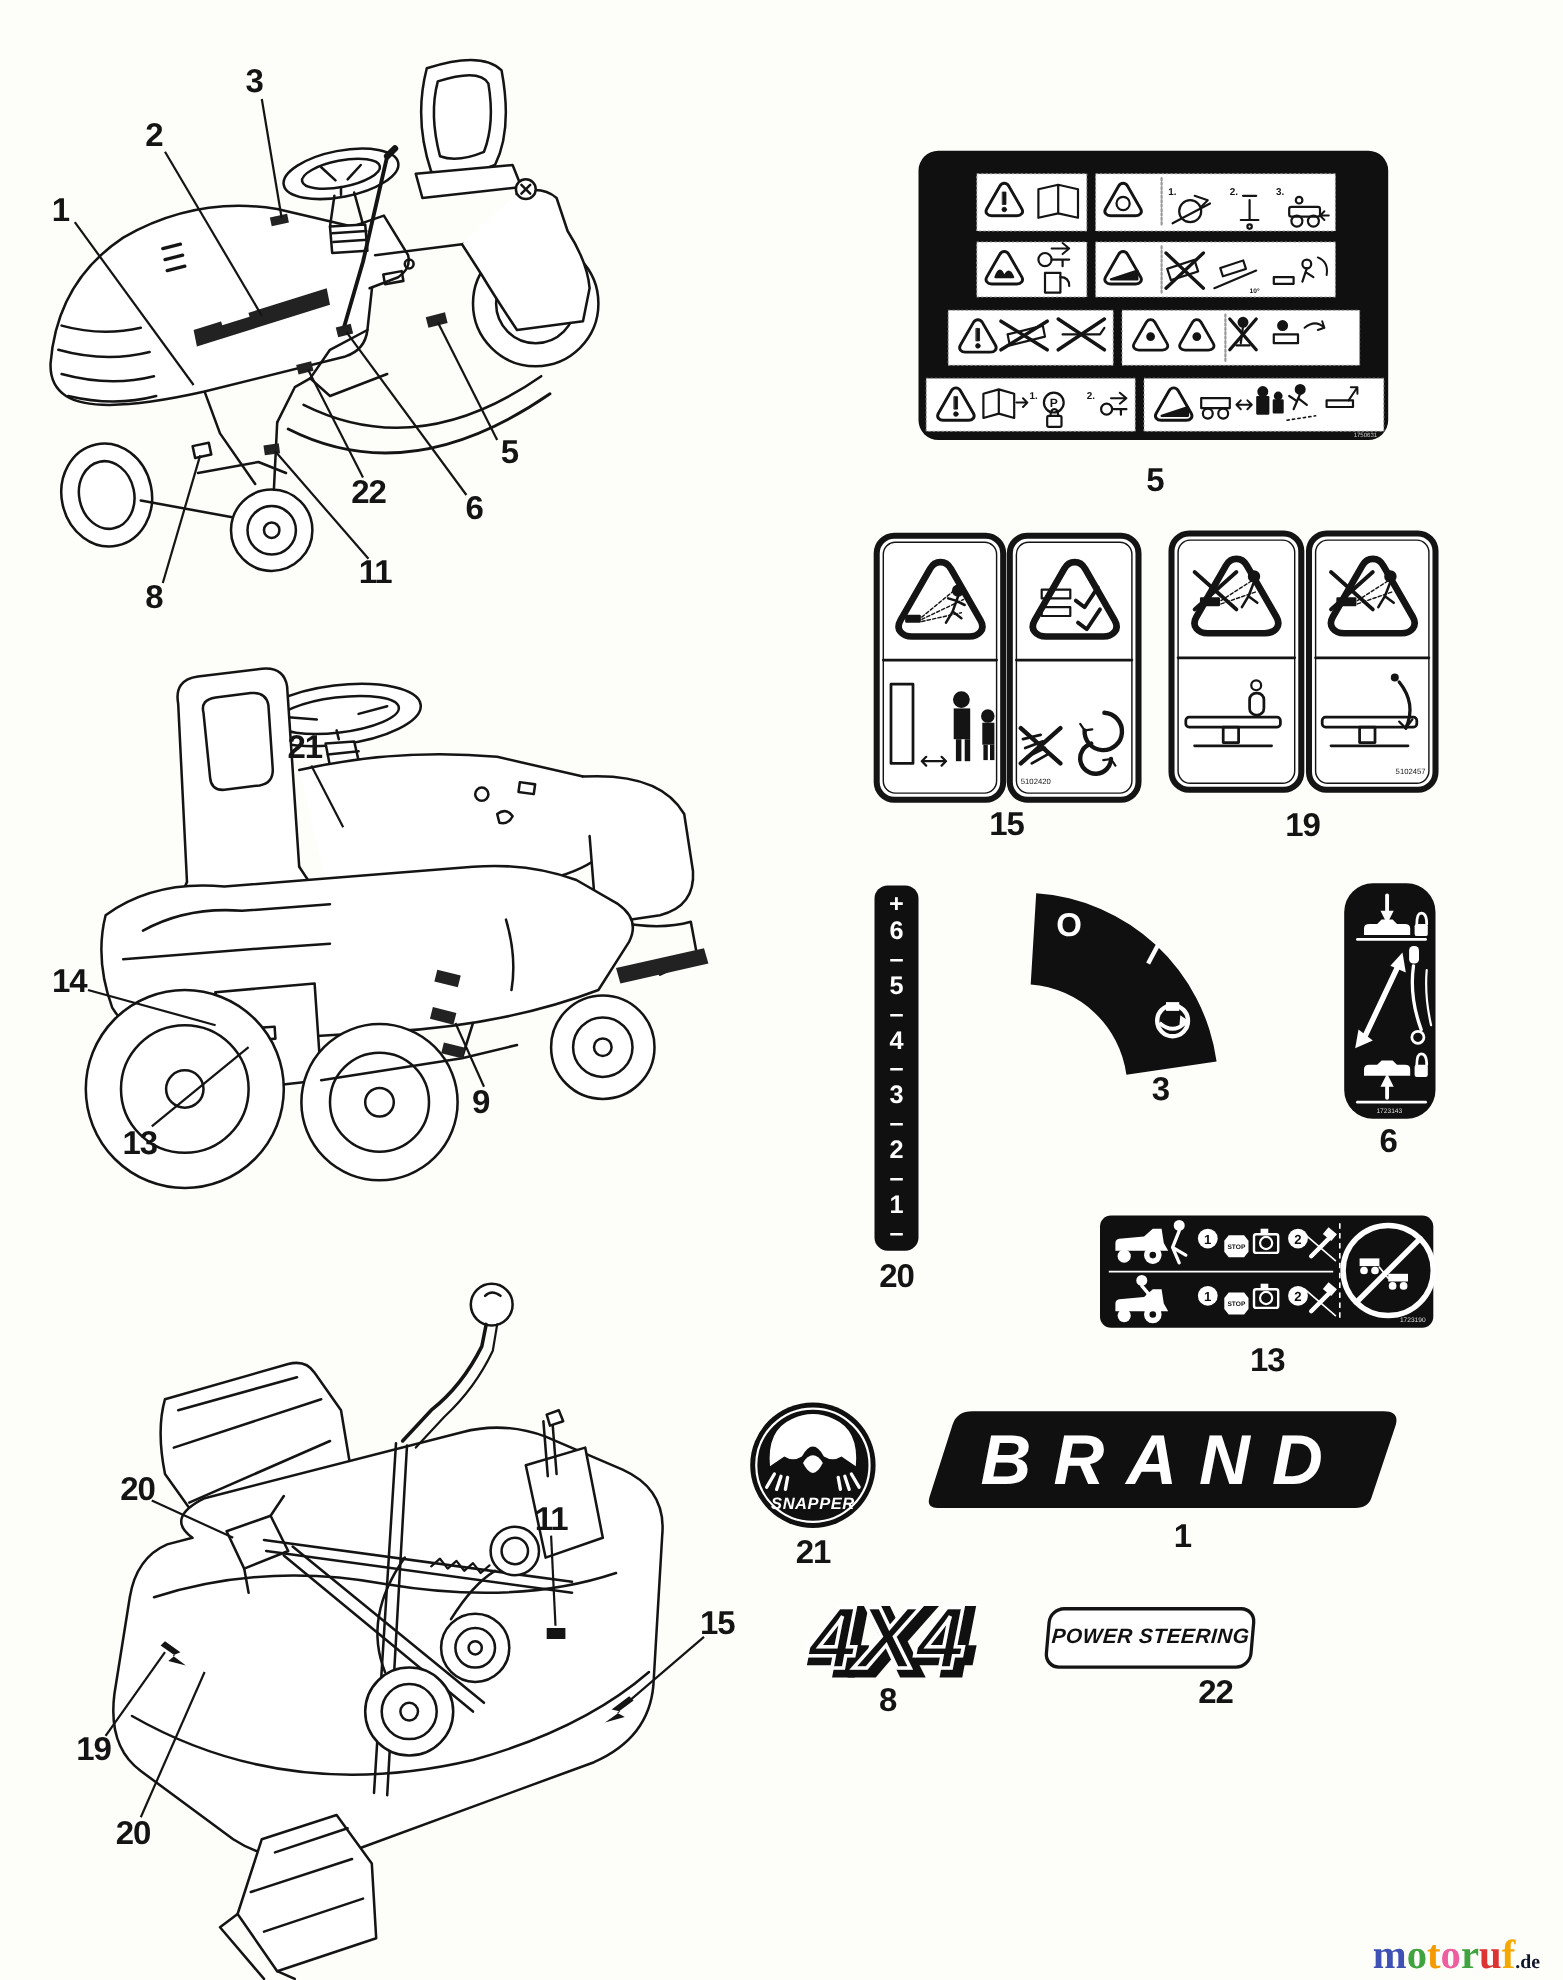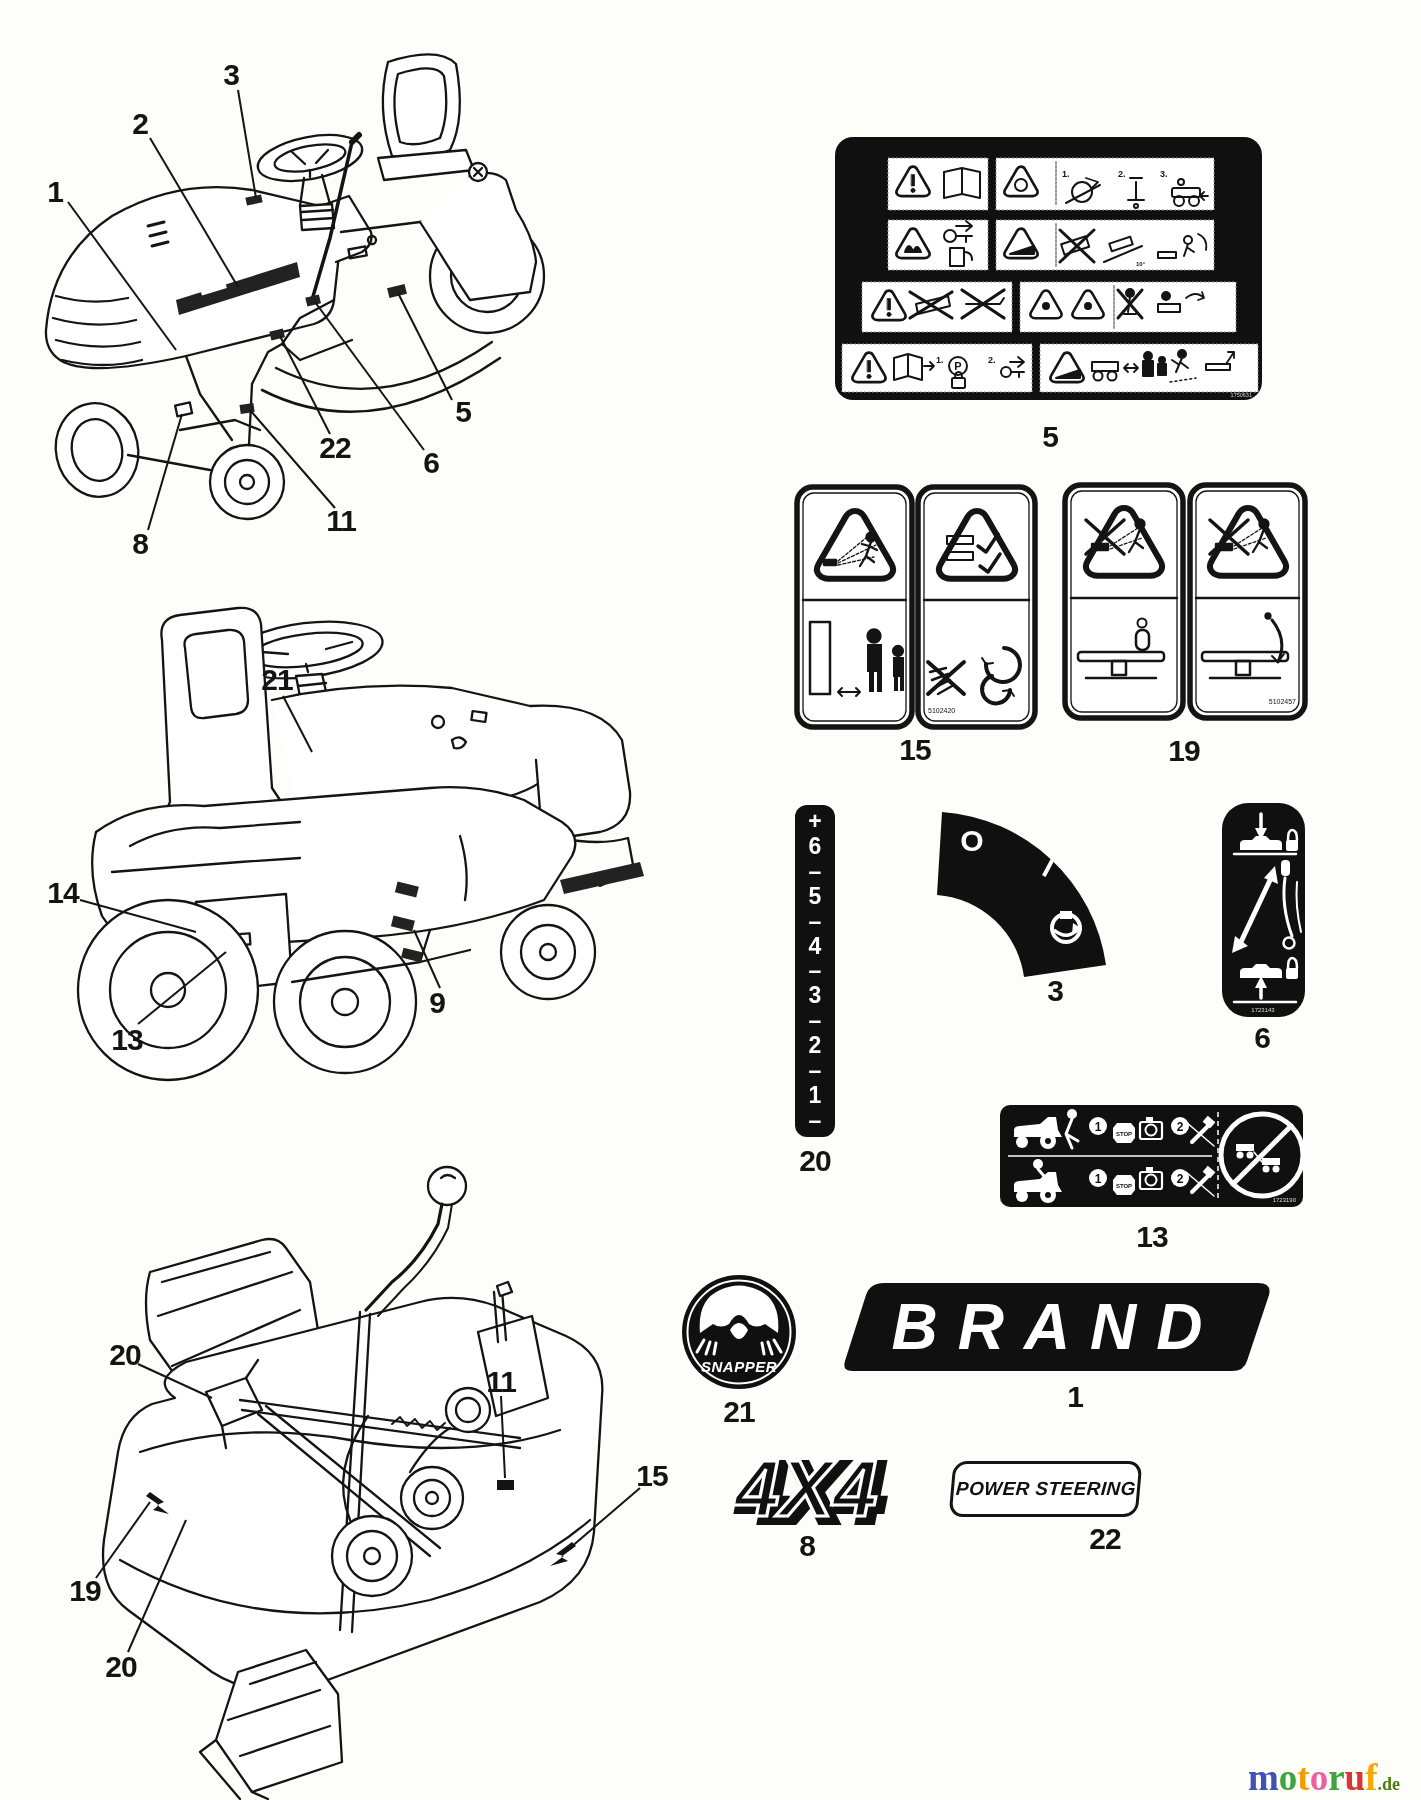--- a/index.html
+++ b/index.html
@@ -17,21 +17,21 @@
   
   #powersteering{position:absolute;left:951px;top:1461px;width:189px;height:56px;background:#fff;
            border:3.5px solid #141414;border-radius:14px;transform:skewX(-5deg);
            display:flex;align-items:center;justify-content:center;box-sizing:border-box;}
   #powersteering span{font:bold italic 19px "Liberation Sans",sans-serif;color:#111;letter-spacing:.4px;
            transform:skewX(1deg);white-space:nowrap;}
   
   #watermark{position:absolute;left:1248px;top:1756px;font-family:"Liberation Serif",serif;
            font-weight:bold;text-decoration:none;white-space:nowrap;cursor:pointer;}
   #watermark .lt{font-size:37px;letter-spacing:0px;}
-  #watermark .de{font-size:18px;color:#4d7c0f;}
+  #watermark .de{font-size:18px;color:#0f172a;}
 </style>
 </head>
 <body>
 
 <div id="page">
 
 <svg id="artwork" width="1421" height="1800" viewBox="0 0 1421 1800">
   <defs>
     <symbol id="wtri" viewBox="0 0 100 90">
       <path d="M50 7 Q57 7 61 14 L92 68 Q96 75 92 80 Q88 85 80 85 L20 85 Q12 85 8 80 Q4 75 8 68 L39 14 Q43 7 50 7 Z" fill="none" stroke="#141414" stroke-width="7"></path>

